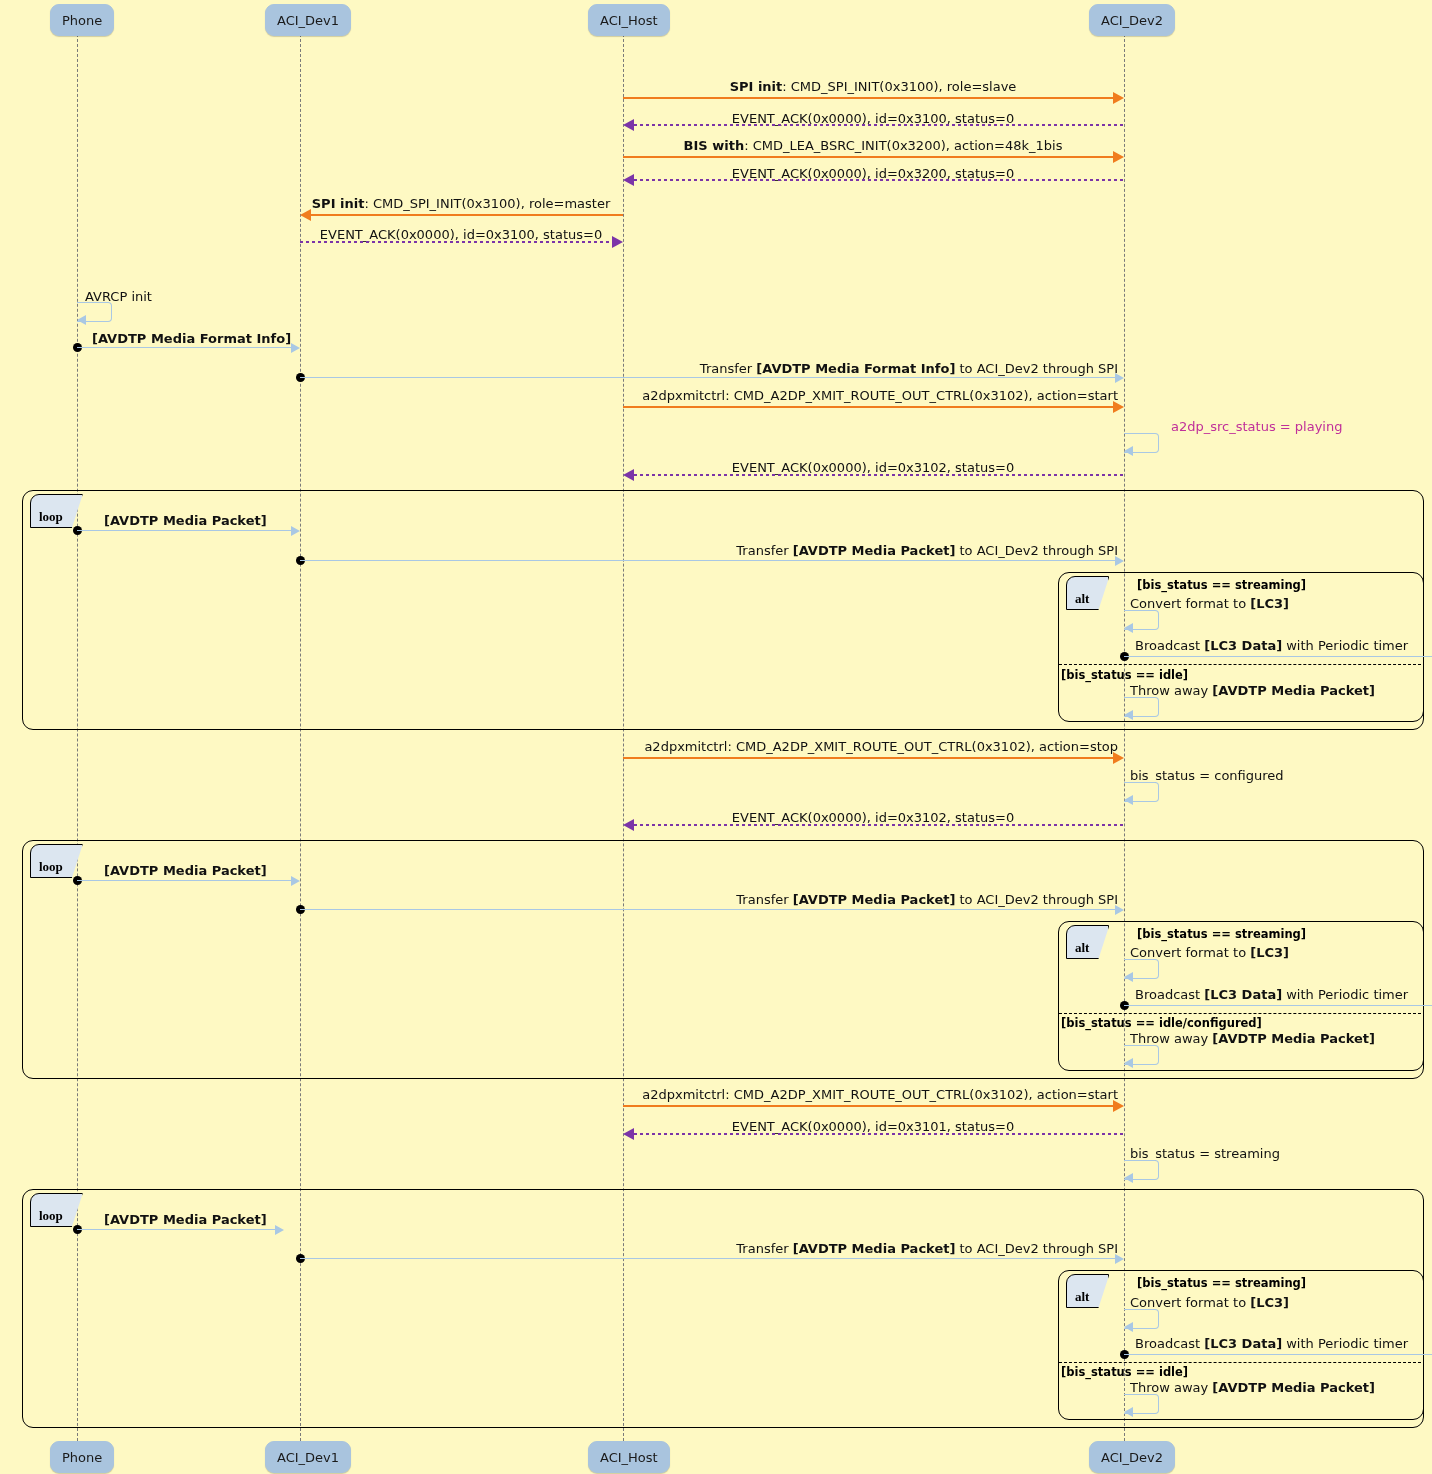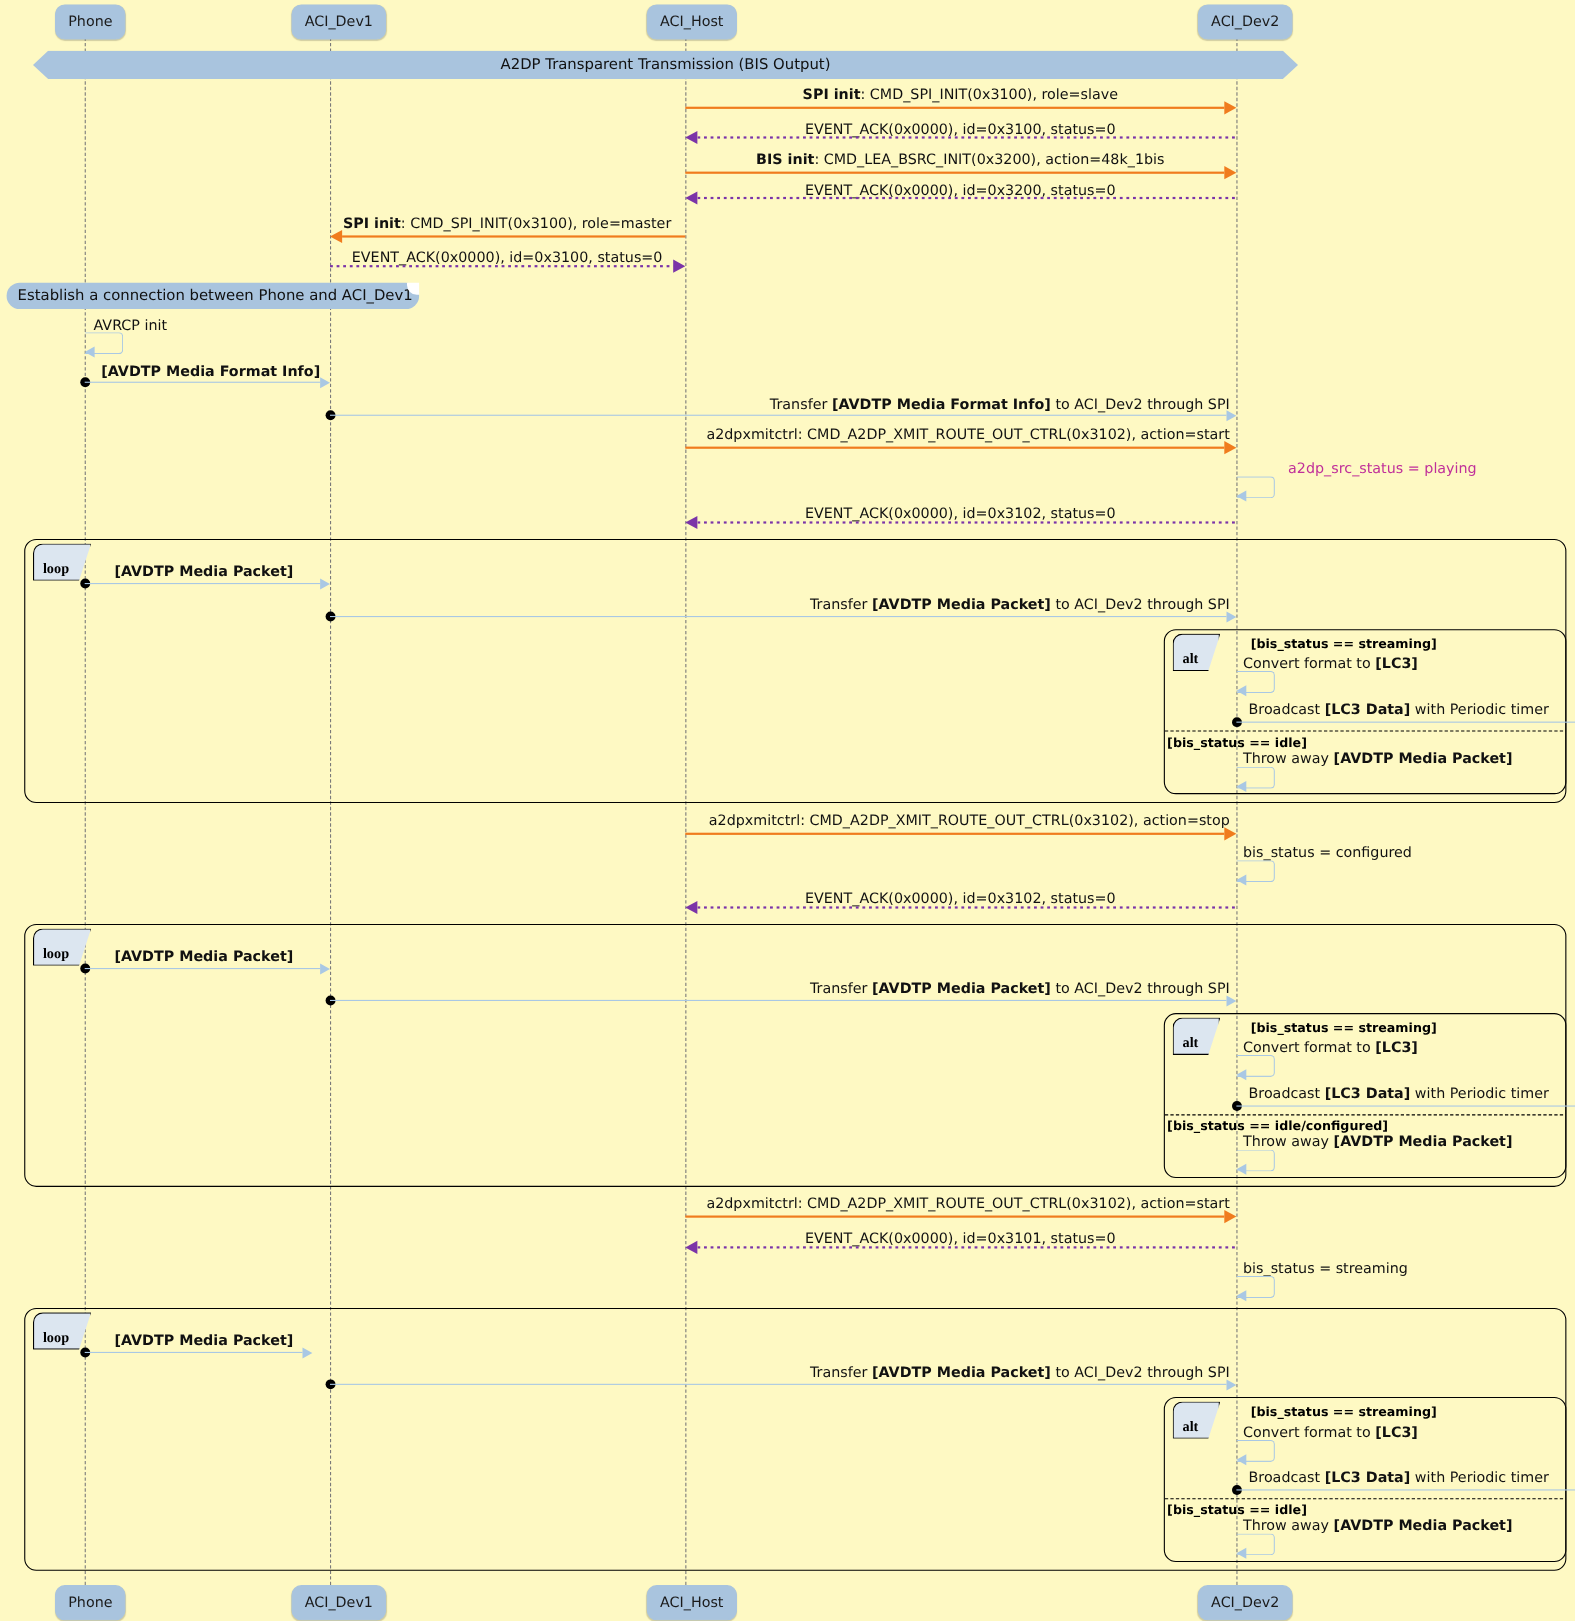--- a/index.html
+++ b/index.html
@@ -110,51 +110,45 @@
   <div class="participant" style="left:265px;top:1441px;">
       <span>ACI_Dev1</span>
     </div>
   <div class="participant" style="left:588px;top:1441px;">
       <span>ACI_Host</span>
     </div>
   <div class="participant" style="left:1089px;top:1441px;">
       <span>ACI_Dev2</span>
     </div>
 
-  <div class="divider" style="left:30px;top:46px;width:1150px;">
-    <span>A2DP Transparent Transmission (BIS Output)</span>
-  </div>
 
   <div class="mlabel c" style="left:873px;top:80px;"><b>SPI init</b>: CMD_SPI_INIT(0x3100), role=slave</div>
   <div class="msg solid-orange" style="left:623px;top:97px;width:490px;"></div>
   <div class="arrowR head-or-r" style="left:1113px;top:92px;"></div>
 
   <div class="mlabel c" style="left:873px;top:112px;">EVENT_ACK(0x0000), id=0x3100, status=0</div>
   <div class="msg dotted-purple" style="left:634px;top:124px;width:490px;"></div>
   <div class="arrowL head-pu-l" style="left:623px;top:119px;"></div>
 
-  <div class="mlabel c" style="left:873px;top:139px;"><b>BIS init</b>: CMD_LEA_BSRC_INIT(0x3200), action=48k_1bis</div>
+  <div class="mlabel c" style="left:873px;top:139px;"><b>BIS with</b>: CMD_LEA_BSRC_INIT(0x3200), action=48k_1bis</div>
   <div class="msg solid-orange" style="left:623px;top:156px;width:490px;"></div>
   <div class="arrowR head-or-r" style="left:1113px;top:151px;"></div>
 
   <div class="mlabel c" style="left:873px;top:167px;">EVENT_ACK(0x0000), id=0x3200, status=0</div>
   <div class="msg dotted-purple" style="left:634px;top:179px;width:490px;"></div>
   <div class="arrowL head-pu-l" style="left:623px;top:174px;"></div>
 
   <div class="mlabel c" style="left:461px;top:197px;"><b>SPI init</b>: CMD_SPI_INIT(0x3100), role=master</div>
   <div class="msg solid-orange" style="left:311px;top:214px;width:312px;"></div>
   <div class="arrowL head-or-l" style="left:300px;top:209px;"></div>
 
   <div class="mlabel c" style="left:461px;top:228px;">EVENT_ACK(0x0000), id=0x3100, status=0</div>
   <div class="msg dotted-purple" style="left:300px;top:241px;width:312px;"></div>
   <div class="arrowR head-pu-r" style="left:612px;top:236px;"></div>
 
-  <div class="refnote" style="left:6px;top:257px;width:355px;">
-    <span>Establish a connection between Phone and ACI_Dev1</span>
-  </div>
 
   <div class="mlabel" style="left:85px;top:290px;">AVRCP init</div>
   <div class="self" style="left:77px;top:302px;"></div>
   <div class="arrowL head-bl-l" style="left:77px;top:315px;"></div>
 
   <div class="mlabel" style="left:92px;top:332px;"><b>[AVDTP Media Format Info]</b></div>
   <div class="dot" style="left:73px;top:343px;"></div>
   <div class="msg solid-blue" style="left:77px;top:347px;width:214px;"></div>
   <div class="arrowR head-bl-r" style="left:291px;top:343px;"></div>
 

